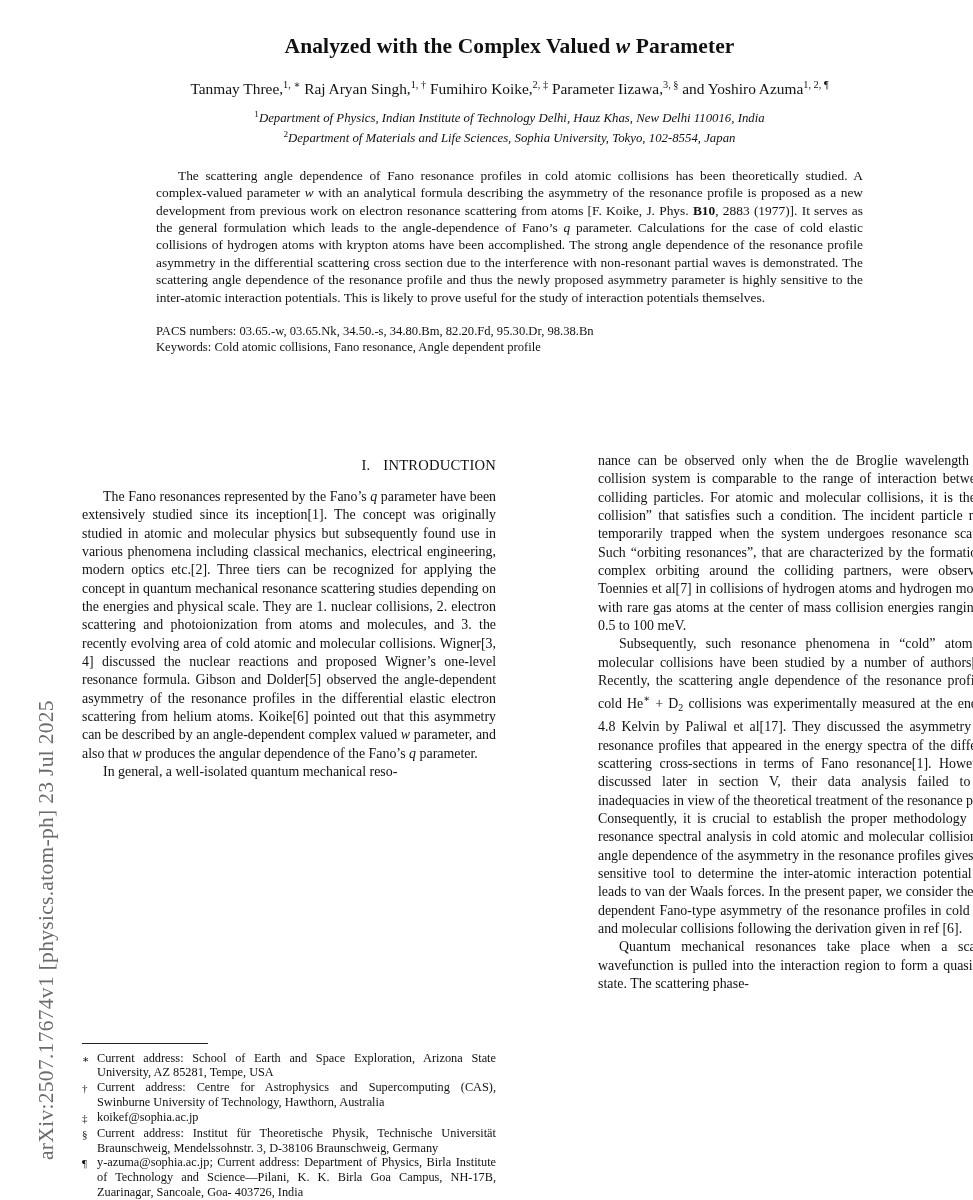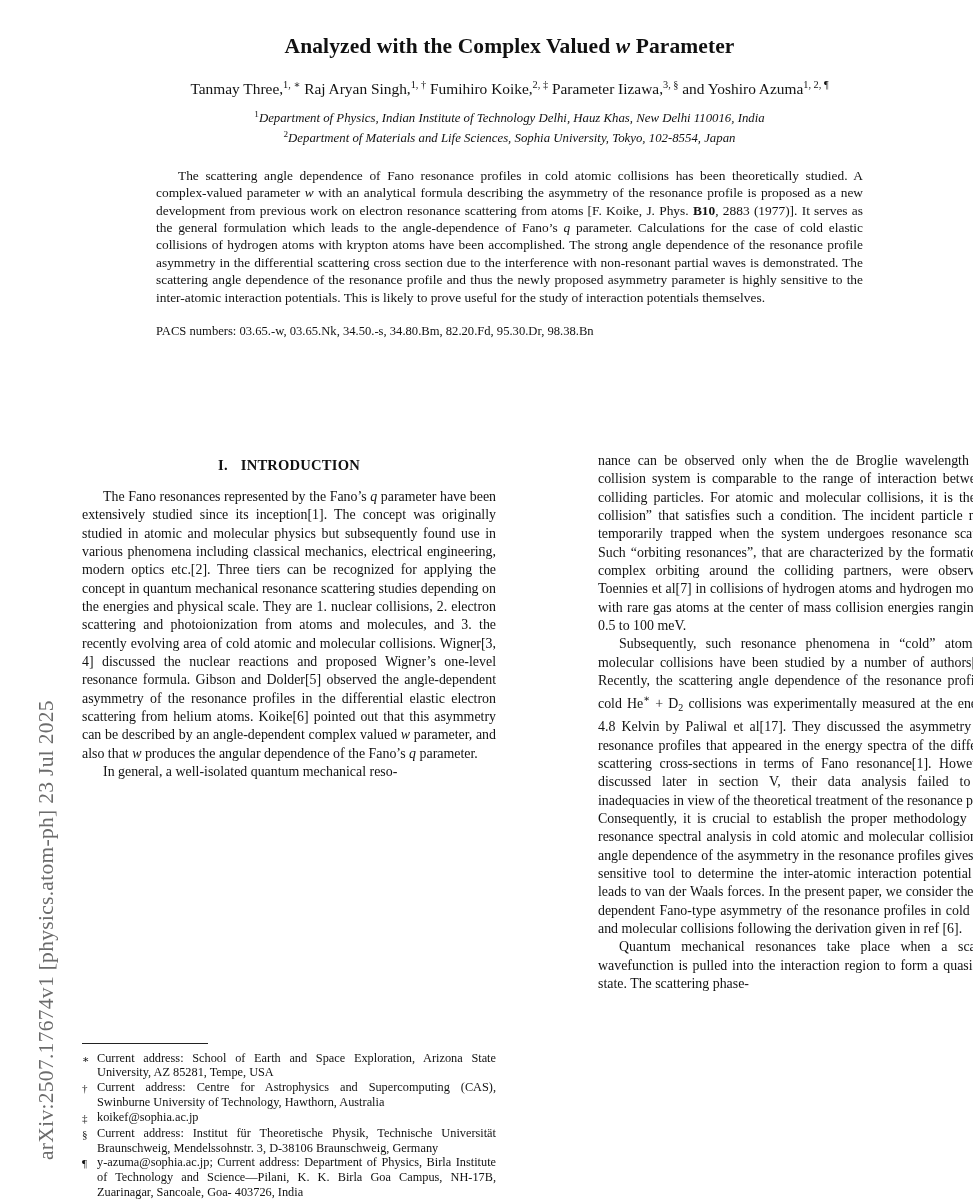--- a/index.html
+++ b/index.html
@@ -104,22 +104,22 @@
     position: absolute;
     top: 0;
     width: 414px;
     height: 748px;
     overflow: hidden;
   }
   .col.left  { left: 0; }
   .col.right { left: 468px; margin-left: 48px; }
 
   .section-head {
-    text-align: center;
-    font-weight: bold;
+    text-align: right;
+    font-weight: normal;
     font-size: 14.6px;
     margin: 5px 0 14px 0;
     letter-spacing: 0.2px;
   }
   .section-head .numgap { display: inline-block; width: 13px; }
 
   .body-text {
     font-size: 13.9px;
     line-height: 18.35px;
     text-align: justify;
@@ -185,20 +185,21 @@
     <div><sup>1</sup><span>Department of Physics, Indian Institute of Technology Delhi, Hauz Khas, New Delhi 110016, India</span></div>
     <div><sup>2</sup><span>Department of Materials and Life Sciences, Sophia University, Tokyo, 102-8554, Japan</span></div>
   </div>
 
   <div class="abstract">
     <p><span>The scattering angle dependence of Fano resonance profiles in cold atomic collisions has been theoretically studied. A complex-valued parameter </span><i>w</i><span> with an analytical formula describing the asymmetry of the resonance profile is proposed as a new development from previous work on electron resonance scattering from atoms [F. Koike, J. Phys. </span><b>B10</b><span>, 2883 (1977)]. It serves as the general formulation which leads to the angle-dependence of Fano’s </span><i>q</i><span> parameter. Calculations for the case of cold elastic collisions of hydrogen atoms with krypton atoms have been accomplished. The strong angle dependence of the resonance profile asymmetry in the differential scattering cross section due to the interference with non-resonant partial waves is demonstrated. The scattering angle dependence of the resonance profile and thus the newly proposed asymmetry parameter is highly sensitive to the inter-atomic interaction potentials. This is likely to prove useful for the study of interaction potentials themselves.</span></p>
   </div>
 
   <div class="pacs">
     <div>PACS numbers: 03.65.-w, 03.65.Nk, 34.50.-s, 34.80.Bm, 82.20.Fd, 95.30.Dr, 98.38.Bn</div>
+    <div>Keywords: Cold atomic collisions, Fano resonance, Angle dependent profile</div>
   </div>
 
   <div class="columns">
 
     <div class="col left">
       <div class="section-head">
         <span>I.</span><span class="numgap"></span><span>INTRODUCTION</span>
       </div>
       <div class="body-text">
         <p><span>The Fano resonances represented by the Fano’s </span><i>q</i><span> parameter have been extensively studied since its inception[1]. The concept was originally studied in atomic and molecular physics but subsequently found use in various phenomena including classical mechanics, electrical engineering, modern optics etc.[2]. Three tiers can be recognized for applying the concept in quantum mechanical resonance scattering studies depending on the energies and physical scale. They are 1. nuclear collisions, 2. electron scattering and photoionization from atoms and molecules, and 3. the recently evolving area of cold atomic and molecular collisions. Wigner[3, 4] discussed the nuclear reactions and proposed Wigner’s one-level resonance formula. Gibson and Dolder[5] observed the angle-dependent asymmetry of the resonance profiles in the differential elastic electron scattering from helium atoms. Koike[6] pointed out that this asymmetry can be described by an angle-dependent complex valued </span><i>w</i><span> parameter, and also that </span><i>w</i><span> produces the angular dependence of the Fano’s </span><i>q</i><span> parameter.</span></p>

